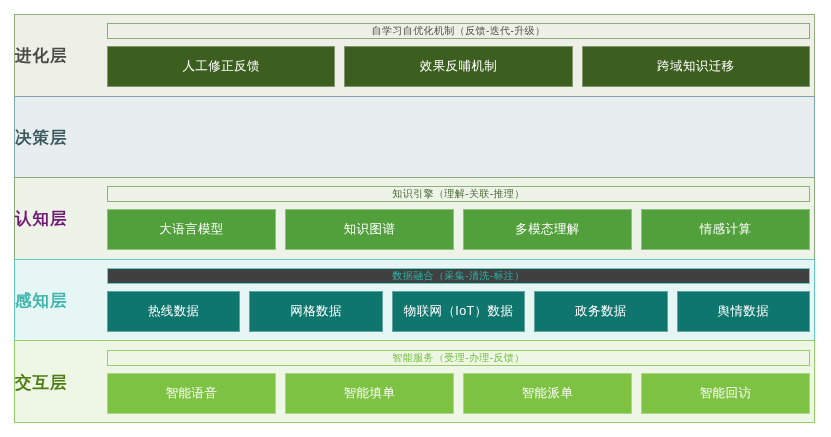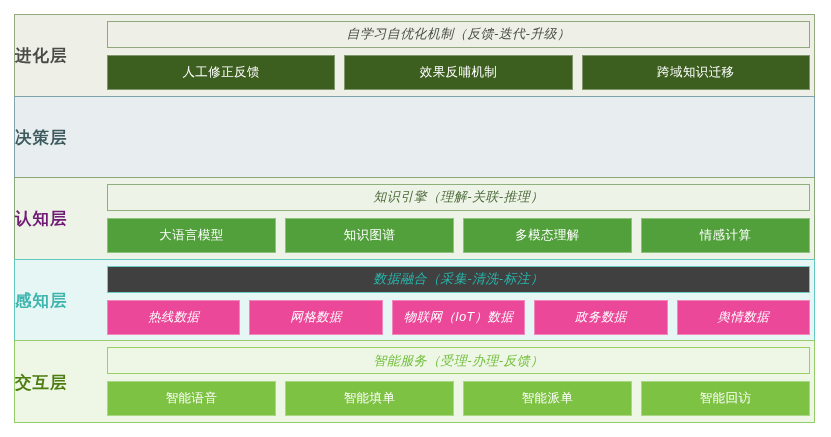--- a/index.html
+++ b/index.html
@@ -51,39 +51,38 @@
     display: flex;
     flex-direction: column;
     justify-content: center;
     gap: 7px;
     padding-right: 4px;
     min-width: 0;
   }
 
   .header-bar {
     box-sizing: border-box;
-    height: 27px;
+    height: 16px;
     display: flex;
     align-items: center;
     justify-content: center;
     border: 1px solid #8aa87a;
-    font-size: 13px;
+    font-size: 10px;
     letter-spacing: 0.4px;
     white-space: nowrap;
-    font-style: italic;
   }
 
   .chip-row {
     display: flex;
     gap: 9px;
   }
   .chip {
     box-sizing: border-box;
     flex: 1 1 0;
-    height: 35px;
+    height: 41px;
     display: flex;
     align-items: center;
     justify-content: center;
     color: #ffffff;
     font-size: 12.5px;
     letter-spacing: 0.4px;
     white-space: nowrap;
     border: 1px solid rgba(255,255,255,0.35);
   }
 
@@ -130,21 +129,21 @@
   .layer-perception {
     background: #e6f6f4;
     border-color: #63c7c2;
   }
   .layer-perception .layer-label { color: #3fb5ae; }
   .layer-perception .header-bar {
     background: #404040;
     border-color: #6ccbc5;
     color: #27b6ab;
   }
-  .layer-perception .chip { background: #ec4899; font-style: italic; }
+  .layer-perception .chip { background: #0f766e; }
 
   
   .layer-interaction {
     background: #eef6e6;
     border-color: #95cd6a;
   }
   .layer-interaction .layer-label { color: #4d7c0f; }
   .layer-interaction .header-bar {
     background: #eef6e6;
     border-color: #9ad063;

